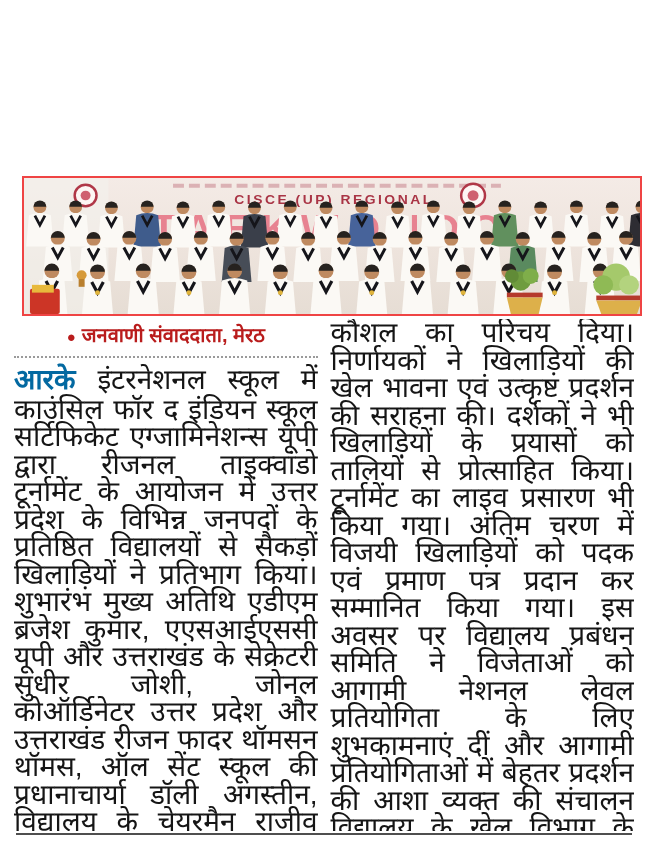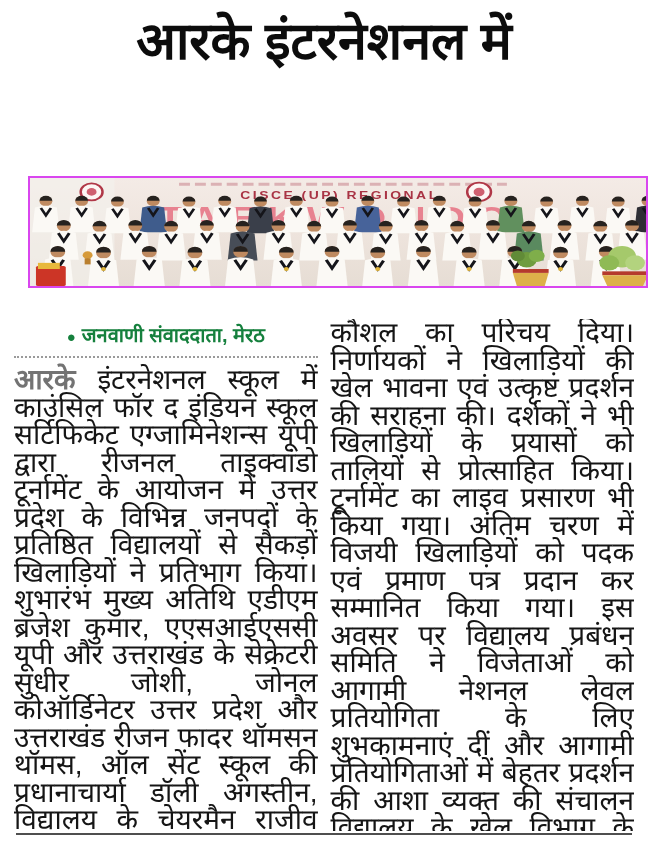--- a/index.html
+++ b/index.html
@@ -11,54 +11,53 @@
   }
   
   .headline {
     position:absolute; top:8px; left:0; right:0;
     text-align:center; font-weight:800;
     font-size:52px; line-height:66px; color:#0c0c0c;
     letter-spacing:0px;
   }
   
   .photo-frame {
-    position:absolute; top:176px; left:28px; width:620px; height:112px;
-    border:2px solid #d946ef; background:#efe7e0;
+    position:absolute; top:176px; left:22px; width:620px; height:140px;
+    border:2px solid #ef4444; background:#efe7e0;
   }
   .photo-frame svg { display:block; width:100%; height:100%; }
   .crowd use { color:#fbf9f5; }
   
   .cols {
     position:absolute; top:319px; left:14px; width:620px; height:512px;
     display:flex; gap:13px; overflow:hidden;
   }
   .col { flex:1 1 0; min-width:0; }
   .byline {
-    font-size:20px; font-weight:700; color:#15803d;
+    font-size:20px; font-weight:700; color:#b91c1c;
     text-align:center; padding:2px 0 8px; margin-bottom:8px;
     border-bottom:2px dotted #9a9a9a; white-space:nowrap;
   }
   .byline .bullet { font-size:15px; margin-right:6px; }
   p.body {
     margin:0; font-size:28px; line-height:27.5px; color:#151515;
     text-align:justify; font-family:"Liberation Sans", sans-serif;
   }
-  p.body b.lead { font-weight:800; color:#737373; }
+  p.body b.lead { font-weight:800; color:#0369a1;font-family:Liberation Mono, monospace; }
   .bottom-rule {
     position:absolute; left:16px; right:16px; top:833px;
     border-top:2px solid #4f4f4f; height:0;
   }
 </style>
 </head>
 <body>
 
 <div class="page">
 
   <div class="headline">
-    <div>आरके इंटरनेशनल में</div>
   </div>
 
   <div class="photo-frame">
     <svg viewBox="0 0 620 140" preserveAspectRatio="none" role="img" aria-label="Group photo of taekwondo players in white doboks with medals, officials and coaches in front of a CISCE (UP) Regional Taekwondo banner, with potted plants at the right">
       <defs>
         <linearGradient id="bg" x1="0" y1="0" x2="0" y2="1">
           <stop offset="0" stop-color="#f4ebe6"></stop>
           <stop offset="0.5" stop-color="#eee4dd"></stop>
           <stop offset="1" stop-color="#e6ddd4"></stop>
         </linearGradient>

